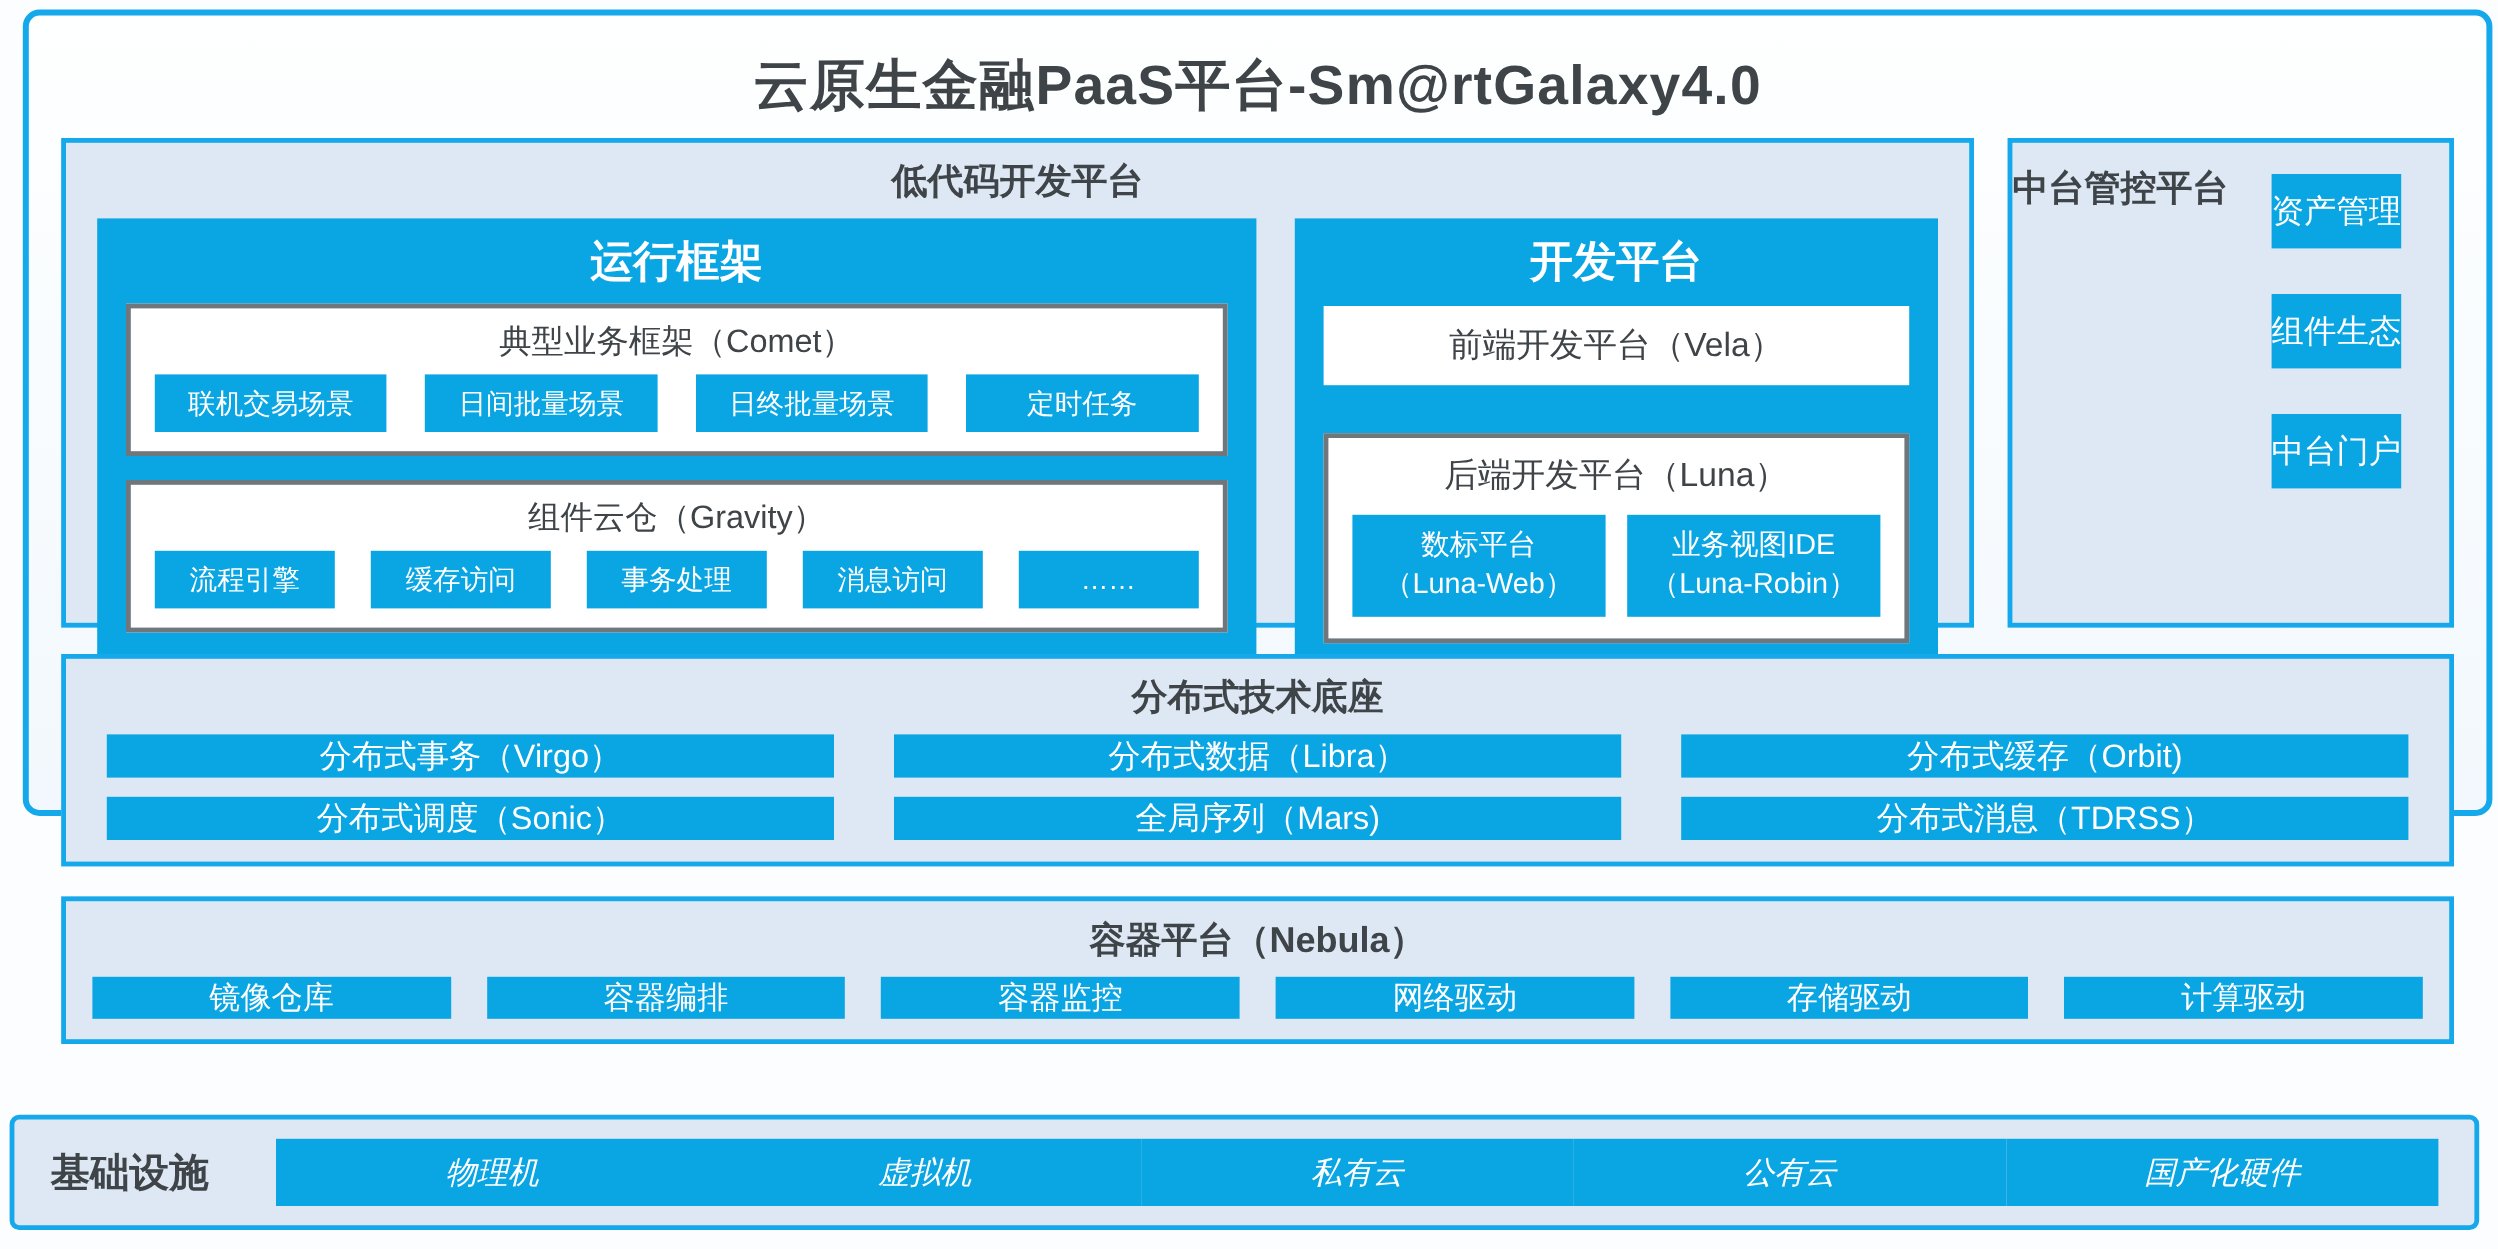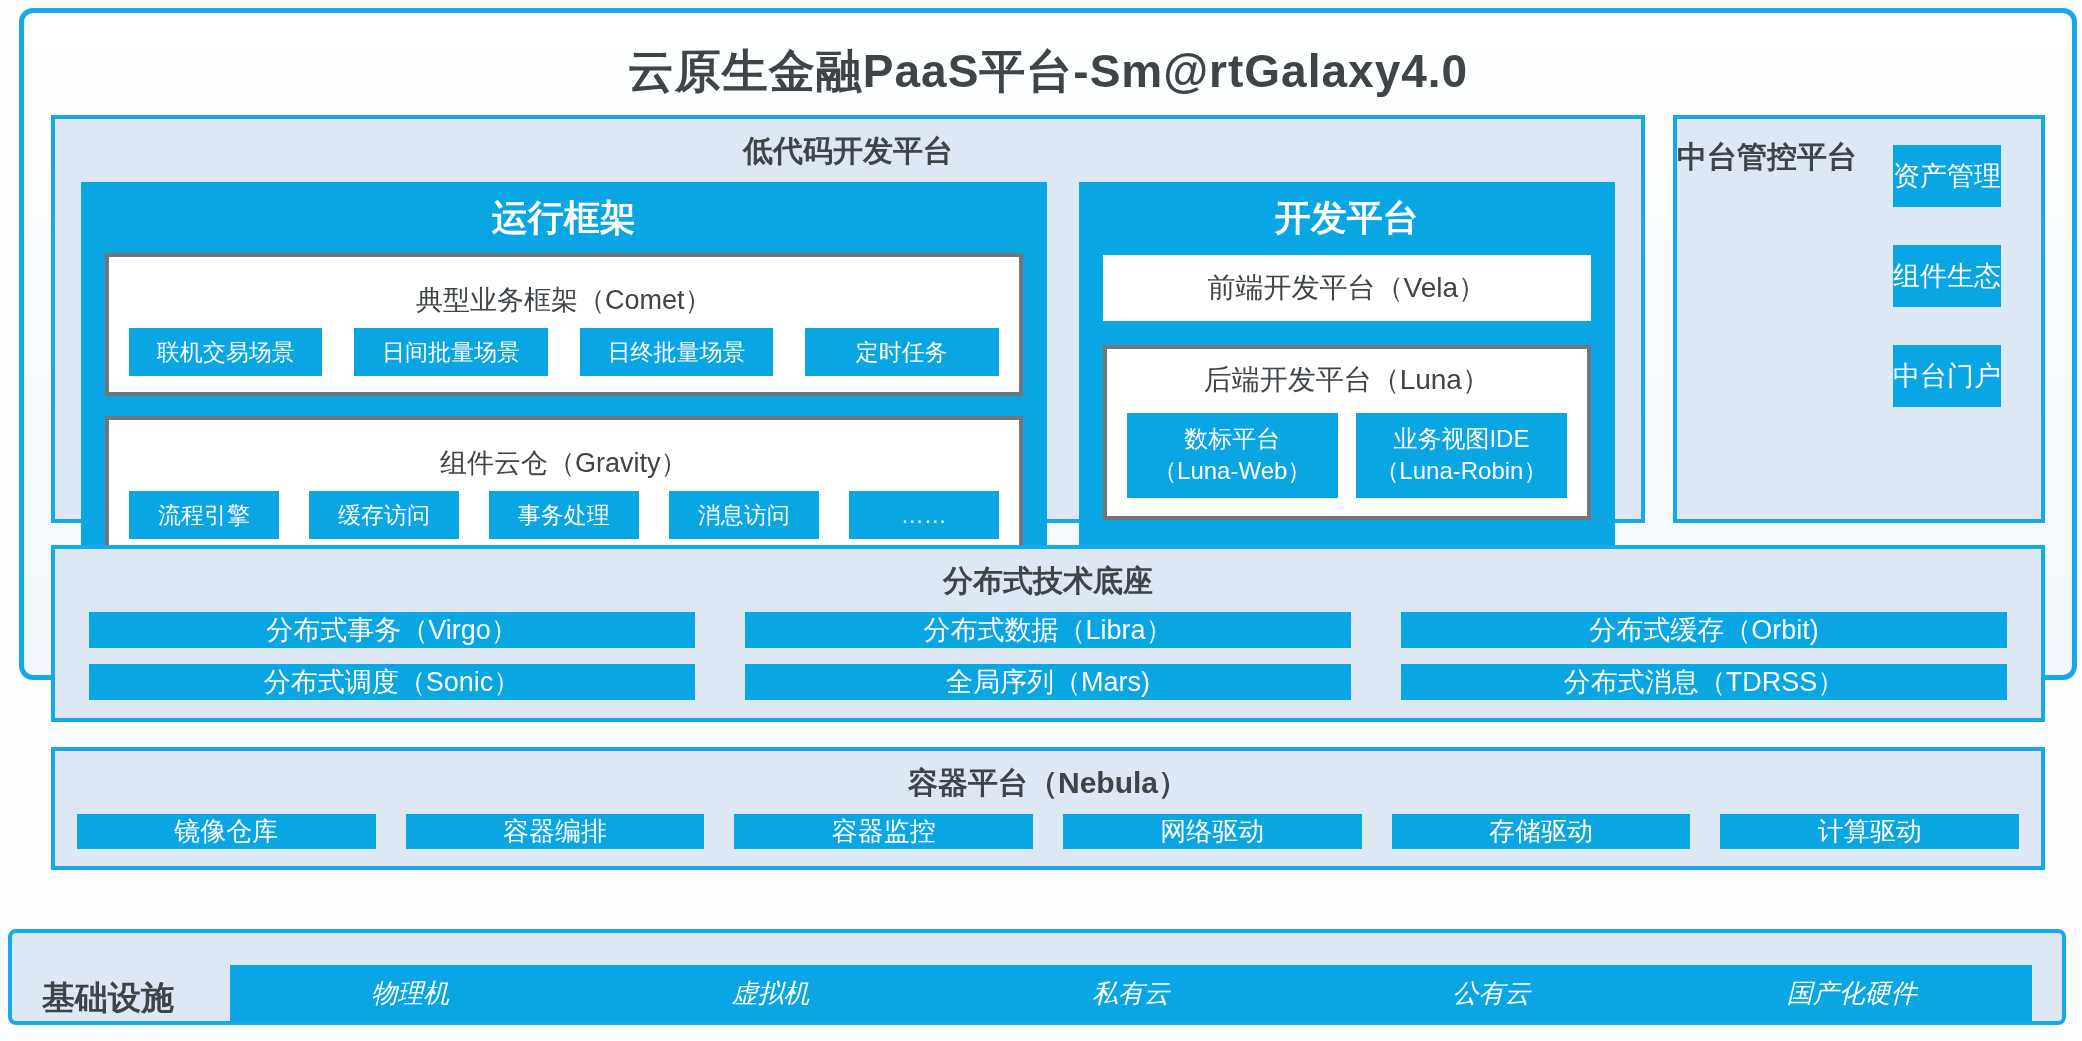--- a/index.html
+++ b/index.html
@@ -43,31 +43,31 @@
   .lowcode{flex:1;display:flex;flex-direction:column;}
   .lowcode-row{flex:1;display:flex;gap:32px;padding:0 26px 22px;}
   .blue-panel{background:var(--blue);display:flex;flex-direction:column;}
   .runtime{flex:1.8;}
   .devplat{flex:1;}
   .panel-title{
     color:#fff;font-size:36px;font-weight:700;text-align:center;
     padding:12px 0 10px;
   }
   .white-box{background:#fff;border:4px solid var(--gray-border);margin:0 24px 20px;}
-  .wb-title{font-size:27px;color:var(--dark);text-align:center;padding:25px 0 10px;}
+  .wb-title{font-size:27px;color:var(--dark);text-align:center;padding:9px 0 10px;}
   .btn-row{display:flex;gap:32px;padding:0 20px 16px;}
   .gravity .btn-row{gap:30px;}
   .blue-btn{
     background:var(--blue);color:#fff;text-align:center;
     flex:1;height:48px;line-height:48px;font-size:23px;
     white-space:nowrap;
   }
   
   .vela-box{
-    background:#fff;margin:2px 24px 0;height:66px;
+    background:#fff;margin:2px 24px 16px;height:66px;
     display:flex;align-items:center;justify-content:center;
     font-size:28px;color:var(--dark);
   }
   .luna-box{background:#fff;border:4px solid var(--gray-border);margin:24px 24px 0;padding-bottom:18px;}
   .luna-title{font-size:28px;color:var(--dark);text-align:center;padding:12px 16px 14px;}
   .luna-row{display:flex;gap:18px;padding:0 20px;}
   .luna-btn{
     flex:1;background:var(--blue);color:#fff;text-align:center;
     font-size:24px;line-height:1.35;padding:10px 0;
   }
@@ -100,21 +100,21 @@
   .cont-btn{
     flex:1;background:var(--blue);color:#fff;text-align:center;
     font-size:26px;display:flex;align-items:center;justify-content:center;
     white-space:nowrap;
   }
   
   .infra{
     position:absolute;left:8px;top:929px;width:2058px;height:96px;
     border:4px solid var(--border-blue);border-radius:8px;
     background:var(--section-bg);
-    display:flex;align-items:flex-end;padding:0 30px;
+    display:flex;align-items:center;padding:0 30px;
   }
   .infra-label{
     font-size:33px;font-weight:700;color:var(--dark);
     margin-right:56px;white-space:nowrap;
   }
   .infra-row{flex:1;display:flex;font-style:italic;}
   .infra-btn{
     flex:1;background:var(--blue);color:#fff;text-align:center;
     height:56px;line-height:56px;font-size:26px;white-space:nowrap;
   }

